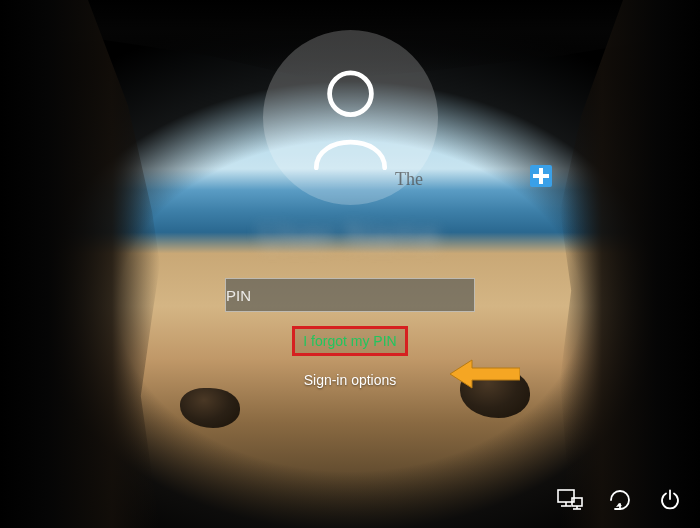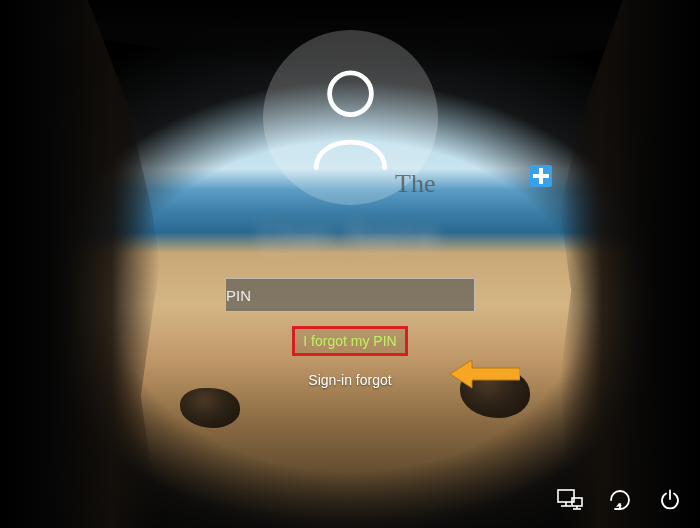--- a/index.html
+++ b/index.html
@@ -86,42 +86,42 @@
       border: 1px solid rgba(255,255,255,0.5);
       color: #fff;
       font-size: 15px;
       padding: 0 0;
       outline: none;
       margin-bottom: 14px;
     }
     .pin-input::placeholder { color: rgba(255,255,255,0.85); }
 
     .forgot-pin {
-      color: #bef264;
+      color: #22c55e;
       font-size: 14px;
       padding: 4px 8px;
       cursor: pointer;
       border: 3px solid #d62020;
       margin-bottom: 16px;
       background: rgba(0,0,0,0.1);
     }
     .sign-in-options {
       color: #fff;
       font-size: 14px;
       cursor: pointer;
       text-shadow: 0 1px 2px rgba(0,0,0,0.5);
     }
 
     .watermark {
       position: absolute;
       left: 395px;
       top: 170px;
       color: rgba(80,80,80,0.75);
       font-family: Georgia, 'Times New Roman', serif;
-      font-size: 26px;
+      font-size: 18px;
       line-height: 1.05;
       pointer-events: none;
     }
     .watermark-square {
       position: absolute;
       left: 530px;
       top: 165px;
       width: 22px;
       height: 22px;
       background: #3aa0e8;
@@ -179,21 +179,21 @@
       <path d="M 14 108 C 14 72, 86 72, 86 108" stroke="#fff" stroke-width="5" fill="none" stroke-linecap="round"></path>
     </svg>
   </div>
 
   <div class="username">User Name</div>
 
   <input type="password" class="pin-input" placeholder="PIN" style="">
 
   <div class="forgot-pin">I forgot my PIN</div>
 
-  <div class="sign-in-options">Sign-in forgot</div>
+  <div class="sign-in-options">Sign-in options</div>
 </div>
 
 <div class="watermark">
   <div>The</div>
 </div>
 <div class="watermark-square"></div>
 
 <svg class="arrow" width="70" height="34">
   <polygon points="0,17 22,3 22,11 70,11 70,23 22,23 22,31" fill="#f5a623" stroke="#b87a12" stroke-width="1"></polygon>
 </svg>

